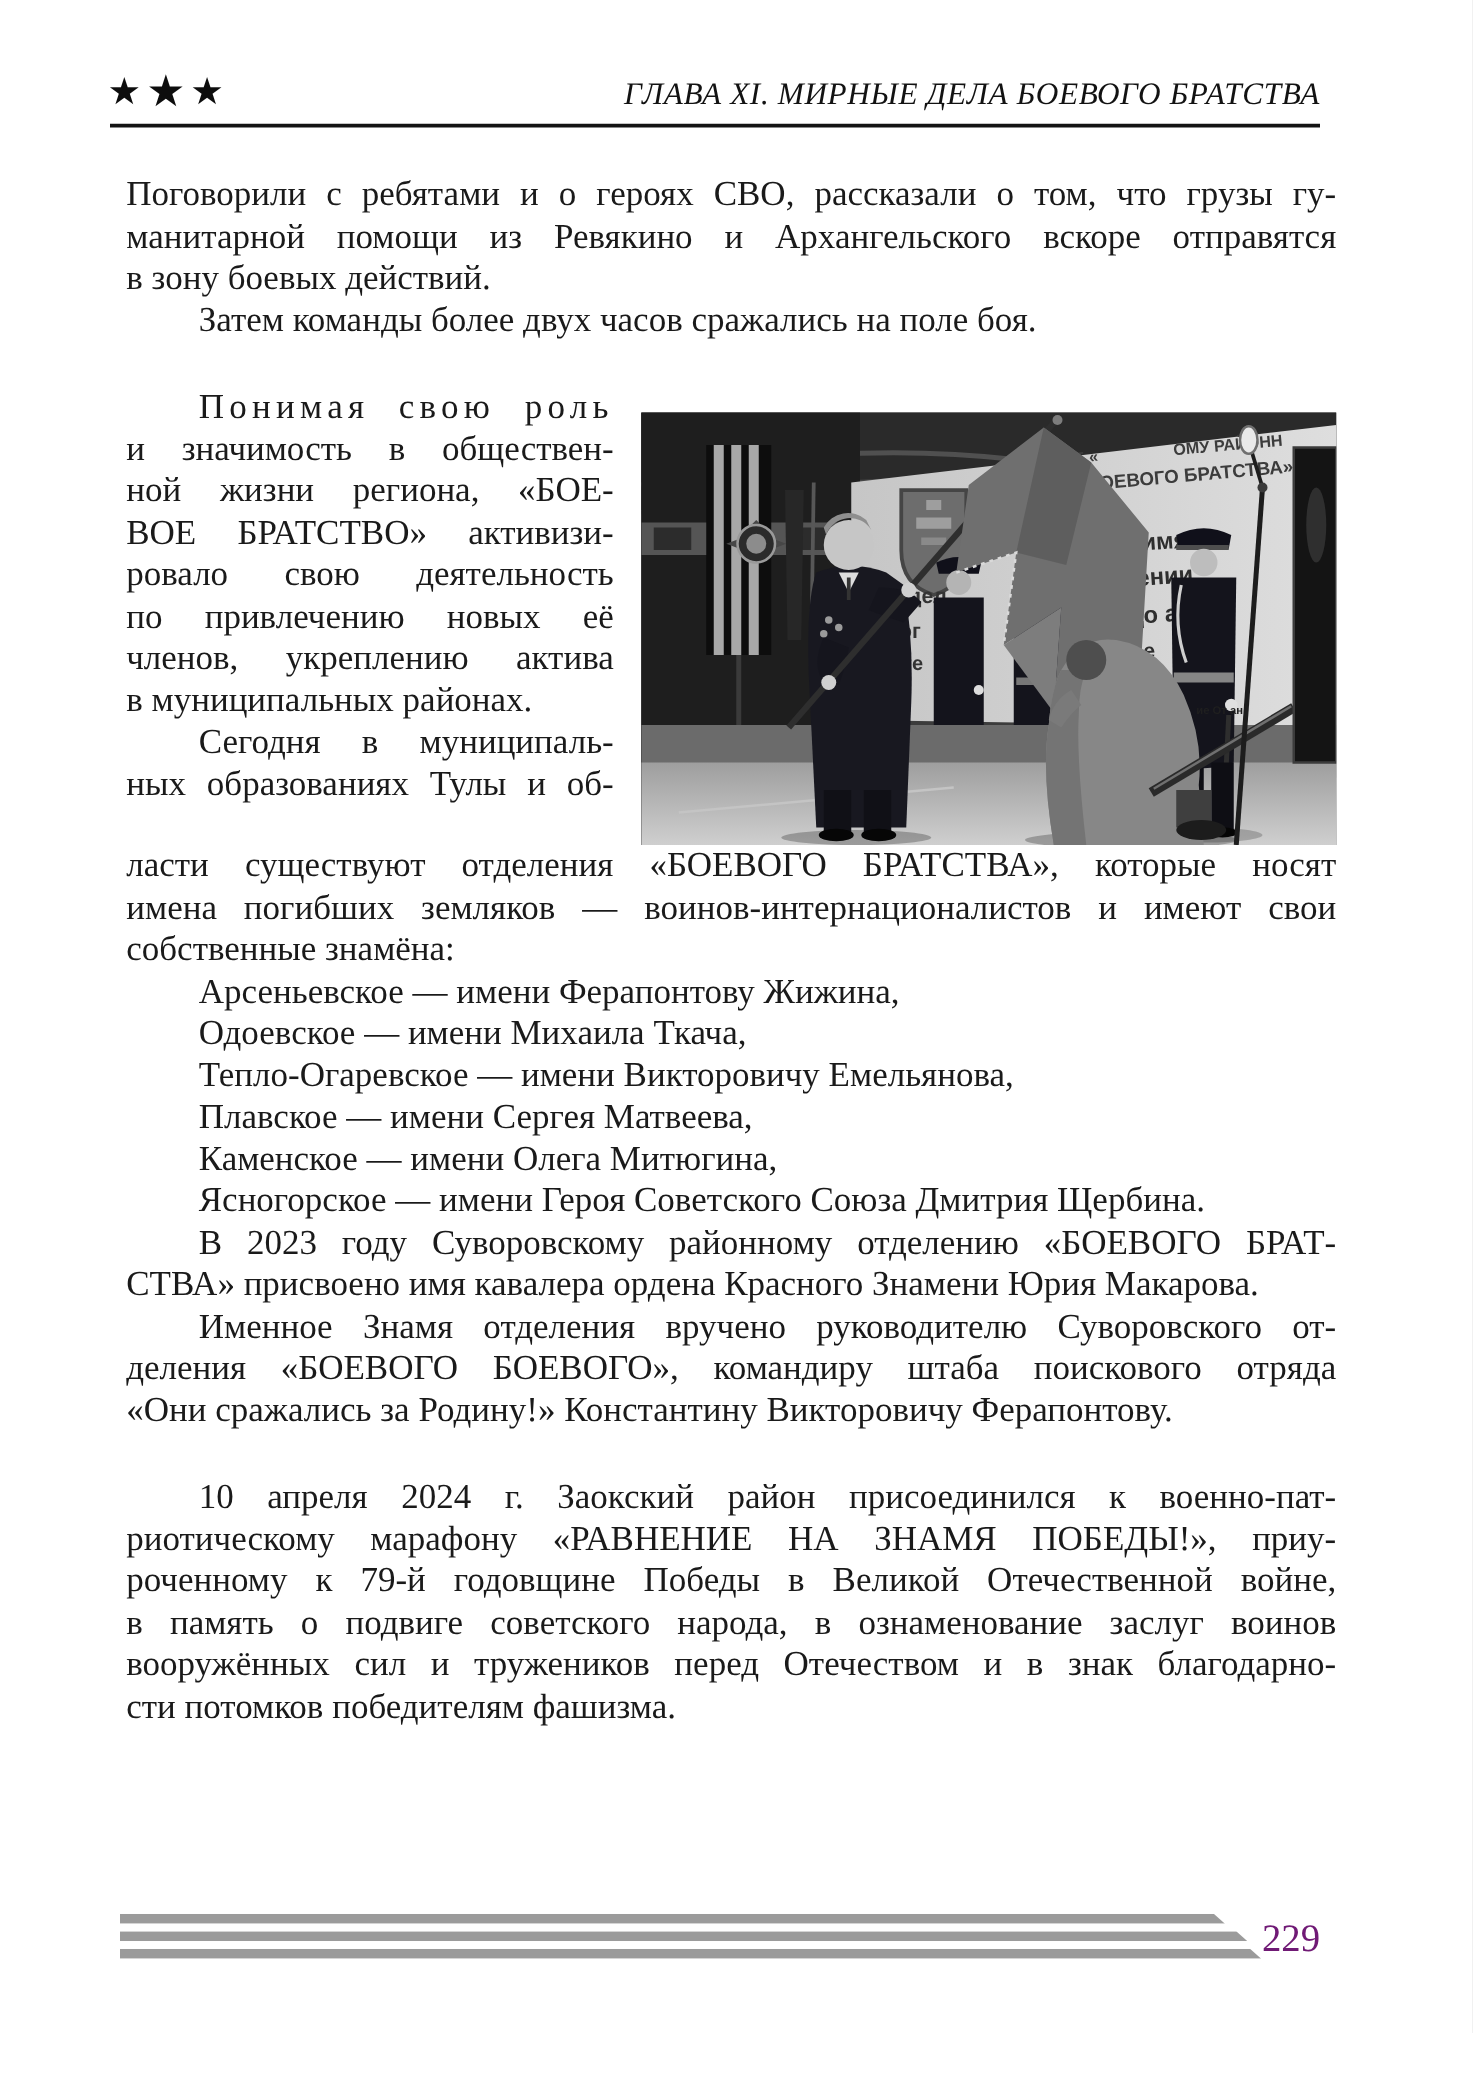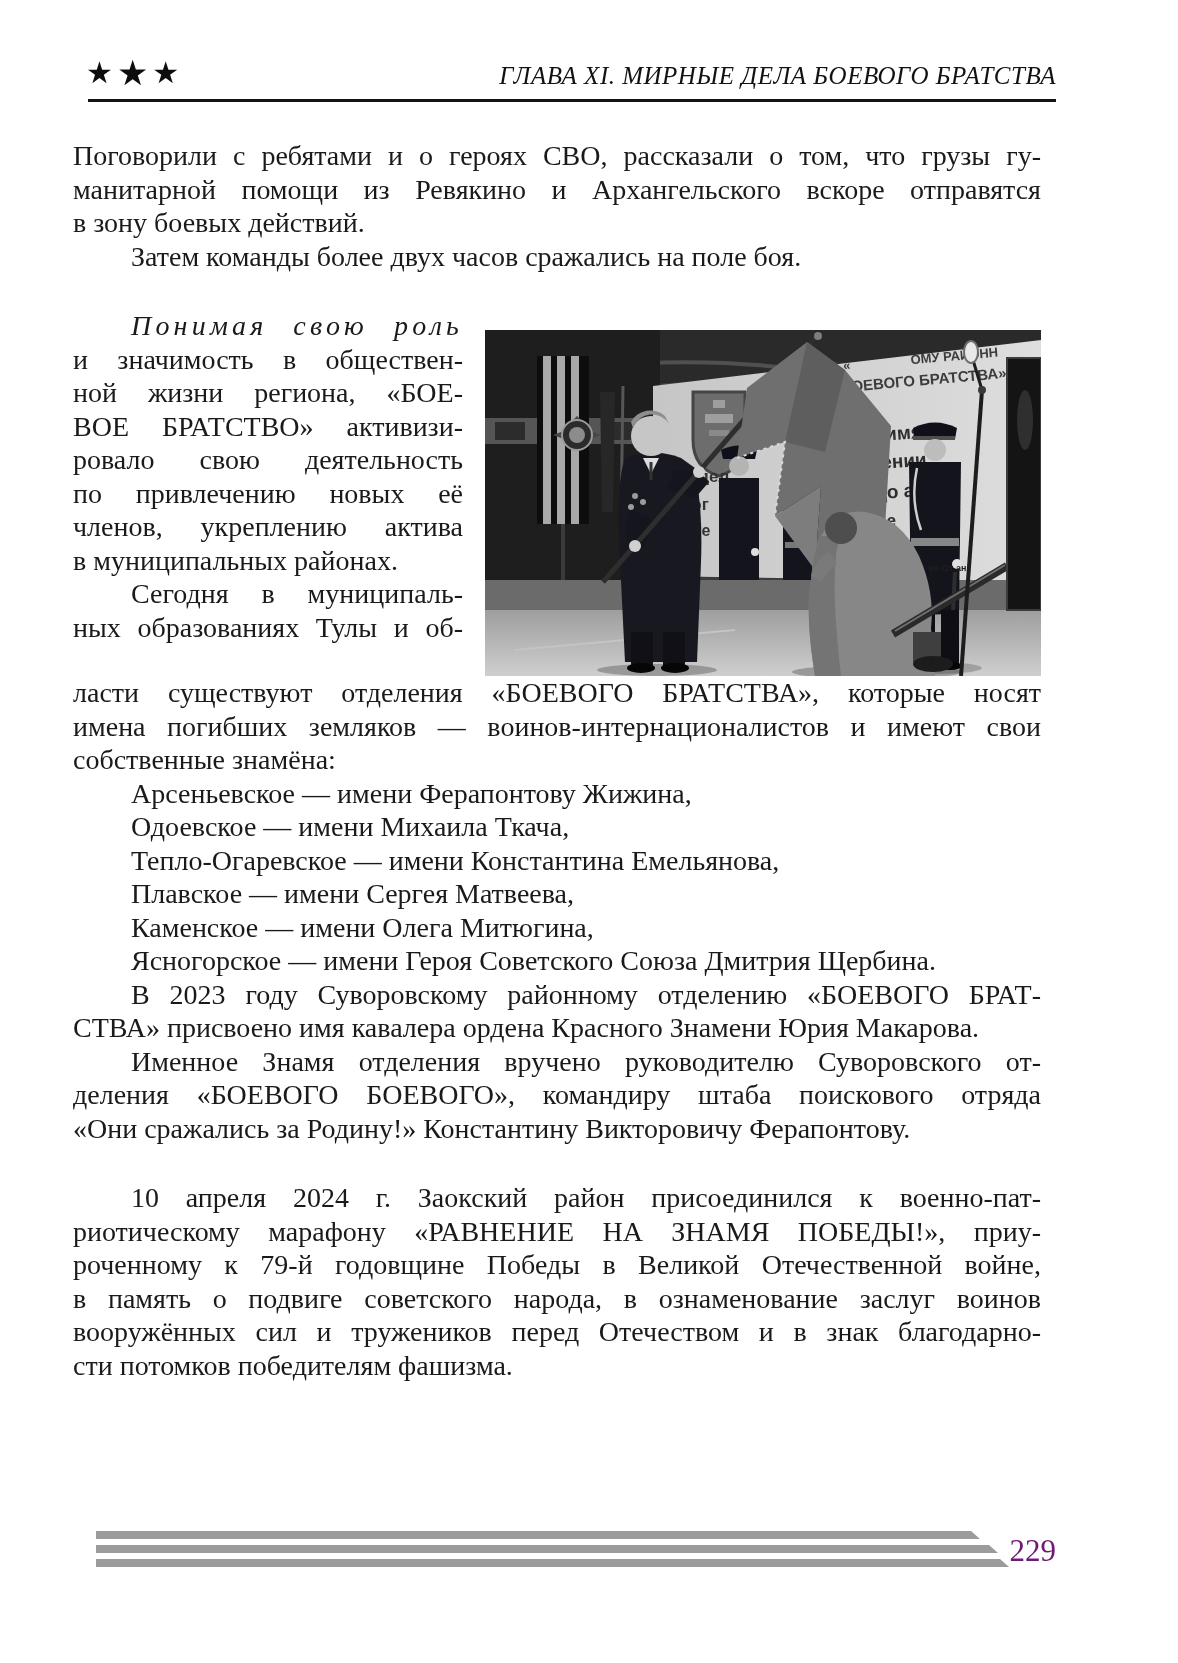--- a/index.html
+++ b/index.html
@@ -11,25 +11,25 @@
   }
   
   .hdr-stars { position:absolute; left:86px; top:56px; font-size:30px; letter-spacing:4px; color:#0d0d0d; line-height:1; }
   .hdr-stars .mid { font-size:35px; vertical-align:-2px; }
   .hdr-title {
     position:absolute; right:122px; top:62px; font-style:italic;
     font-size:25px; letter-spacing:0.5px; color:#121212; white-space:nowrap;font-family:Liberation Serif, serif;
   }
   .hdr-rule { position:absolute; left:88px; top:99px; width:968px; height:3px; background:#141414; }
   
-  .body { position:absolute; left:73px; top:139px; width:968px; font-size:28px; line-height:33.5px; }
+  .body { position:absolute; left:101px; top:139px; width:968px; font-size:28px; line-height:33.5px; }
   .line { text-align:justify; text-align-last:justify; white-space:nowrap; }
   .line.l { text-align-last:left; }
   .ind { text-indent:58px; }
-  .sp { letter-spacing:0.15em;font-style:italic; }
+  .sp { letter-spacing:0.15em; }
   .gap { height:36px; }
   .cols { display:flex; width:968px; }
   .col-left { width:390px; }
   .col-left .line { white-space:normal; }
   .photo {
     margin:21px 0 0 auto; width:556px; height:346px; display:block;
     background:#3e3e3e;
   }
   .photo svg { display:block; width:556px; height:346px; }
   
@@ -243,21 +243,21 @@
 
     <div>
       <div class="line">ласти существуют отделения «БОЕВОГО БРАТСТВА», которые носят</div>
       <div class="line">имена погибших земляков — воинов-интернационалистов и имеют свои</div>
       <div class="line l">собственные знамёна:</div>
     </div>
 
     <div>
       <div class="line l ind">Арсеньевское — имени Ферапонтову Жижина,</div>
       <div class="line l ind">Одоевское — имени Михаила Ткача,</div>
-      <div class="line l ind">Тепло-Огаревское — имени Константина Емельянова,</div>
+      <div class="line l ind">Тепло-Огаревское — имени Викторовичу Емельянова,</div>
       <div class="line l ind">Плавское — имени Сергея Матвеева,</div>
       <div class="line l ind">Каменское — имени Олега Митюгина,</div>
       <div class="line l ind">Ясногорское — имени Героя Советского Союза Дмитрия Щербина.</div>
     </div>
 
     <div>
       <div class="line ind">В 2023 году Суворовскому районному отделению «БОЕВОГО БРАТ-</div>
       <div class="line l">СТВА» присвоено имя кавалера ордена Красного Знамени Юрия Макарова.</div>
     </div>
 

